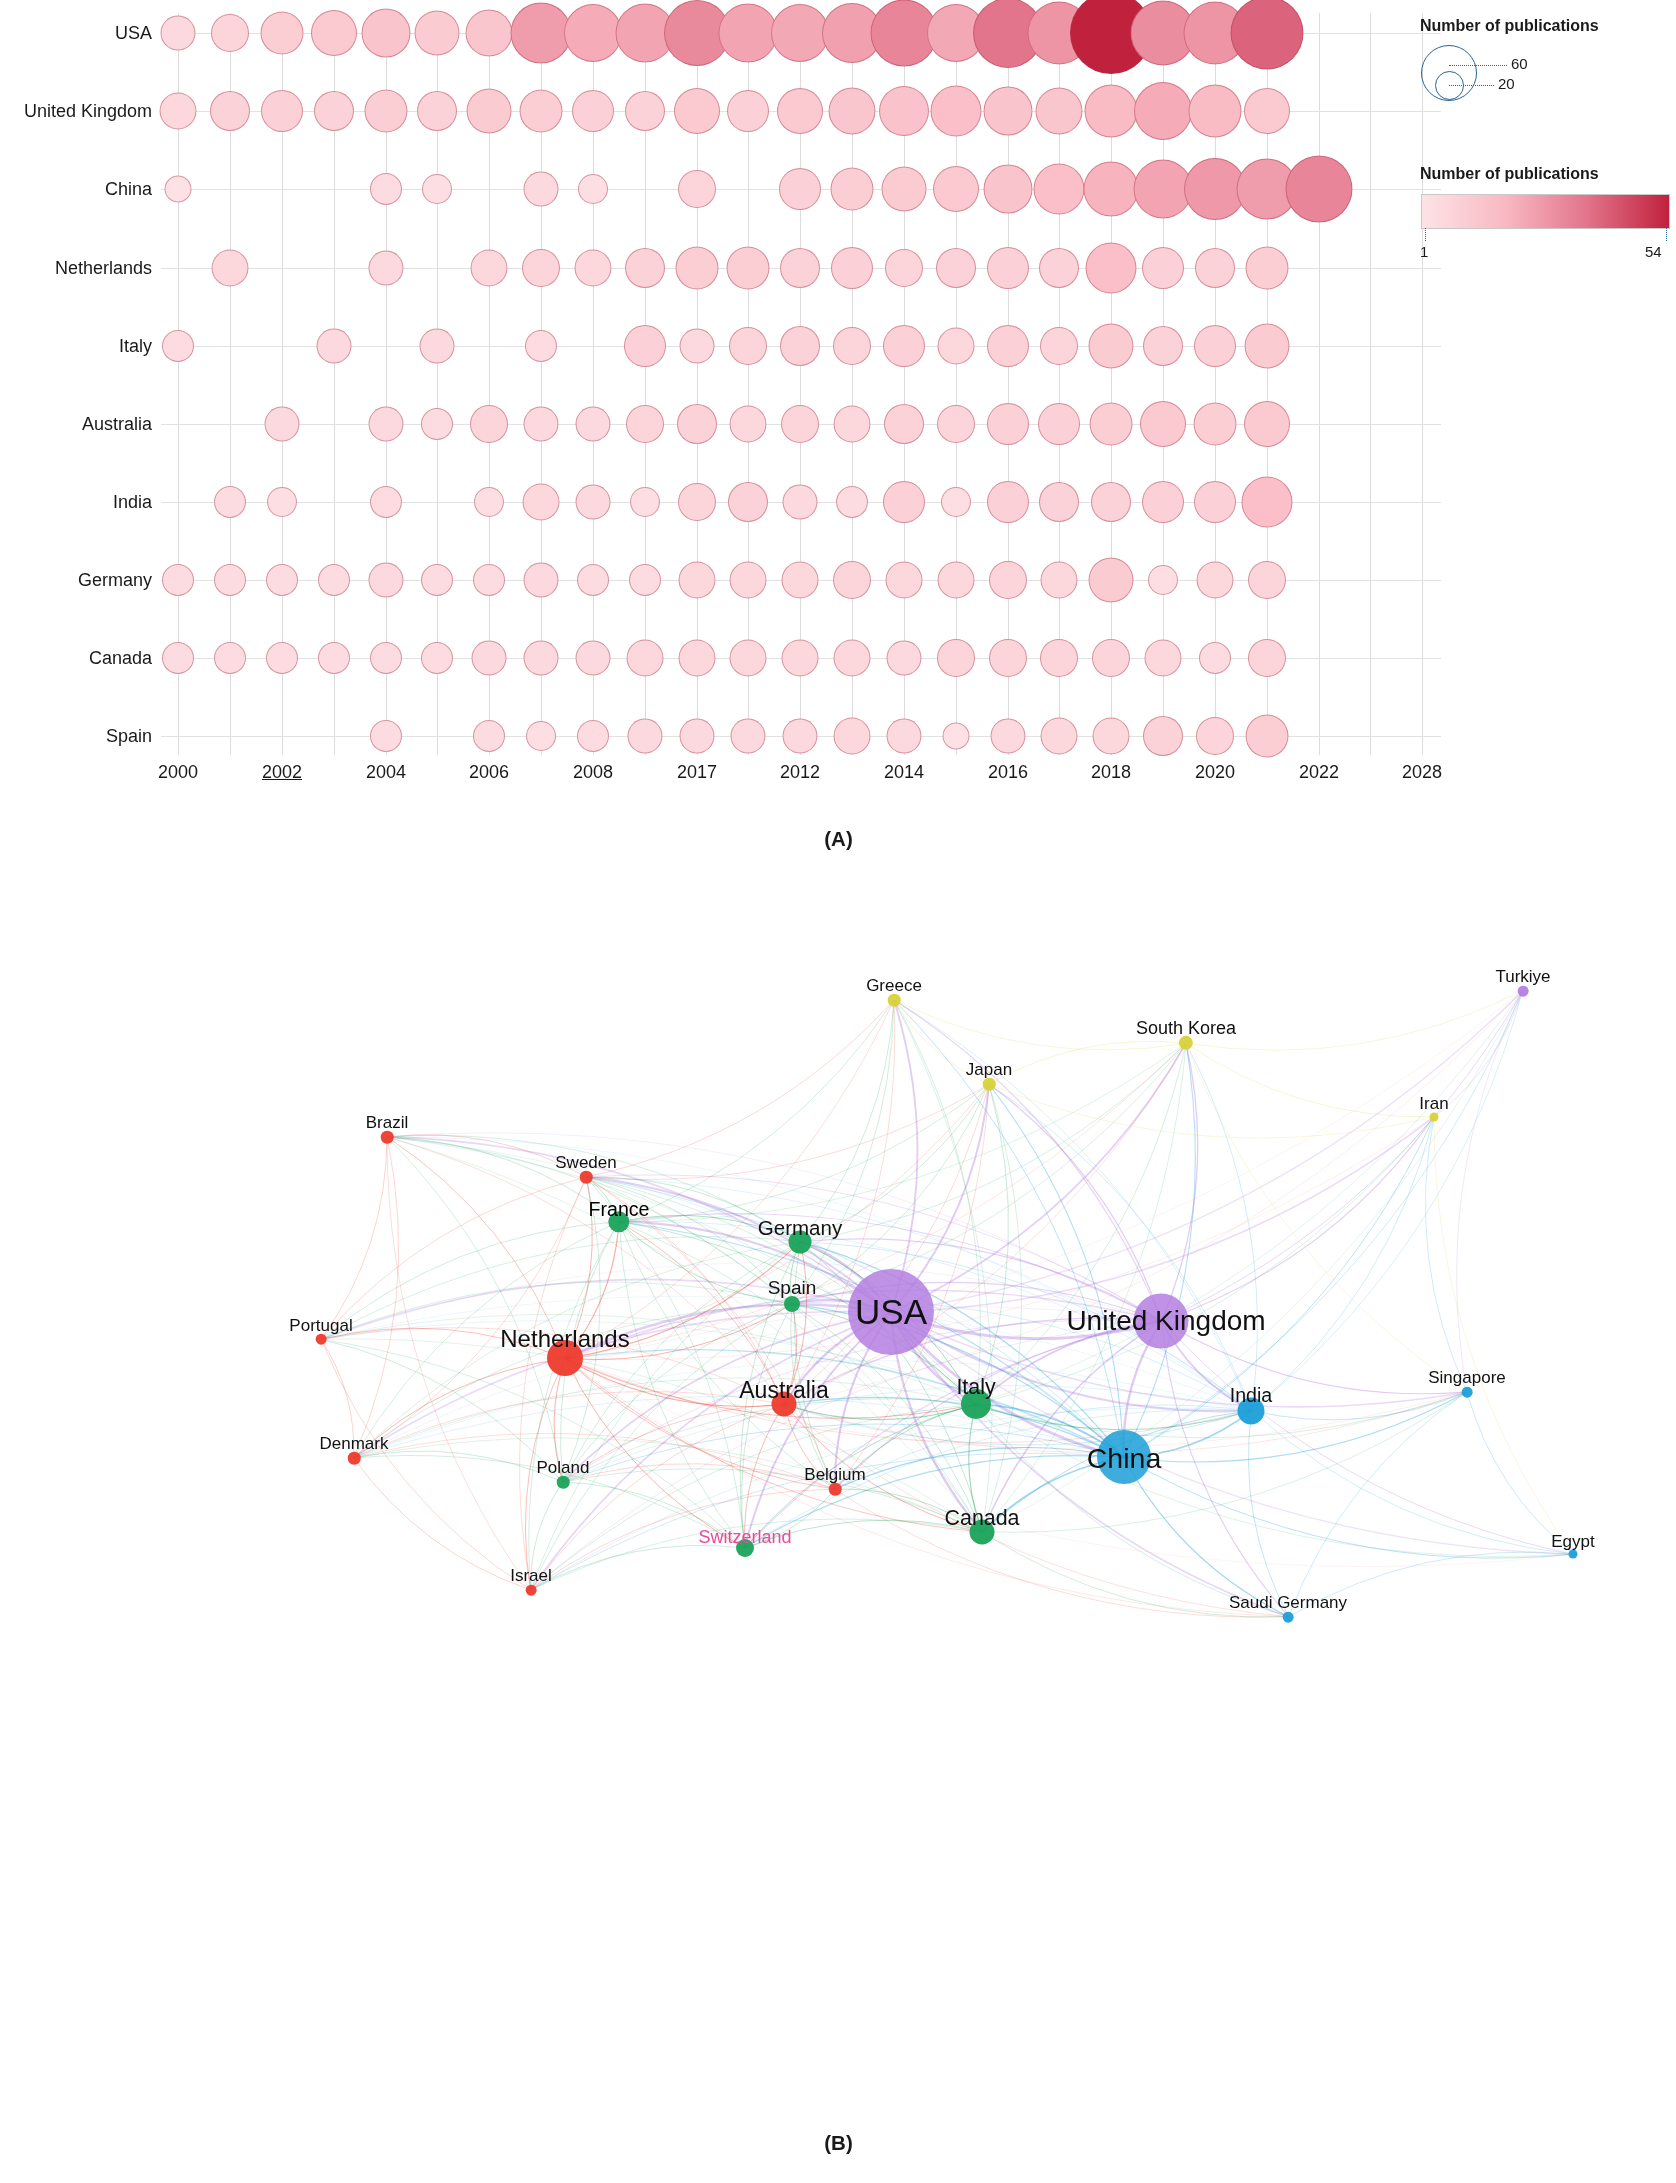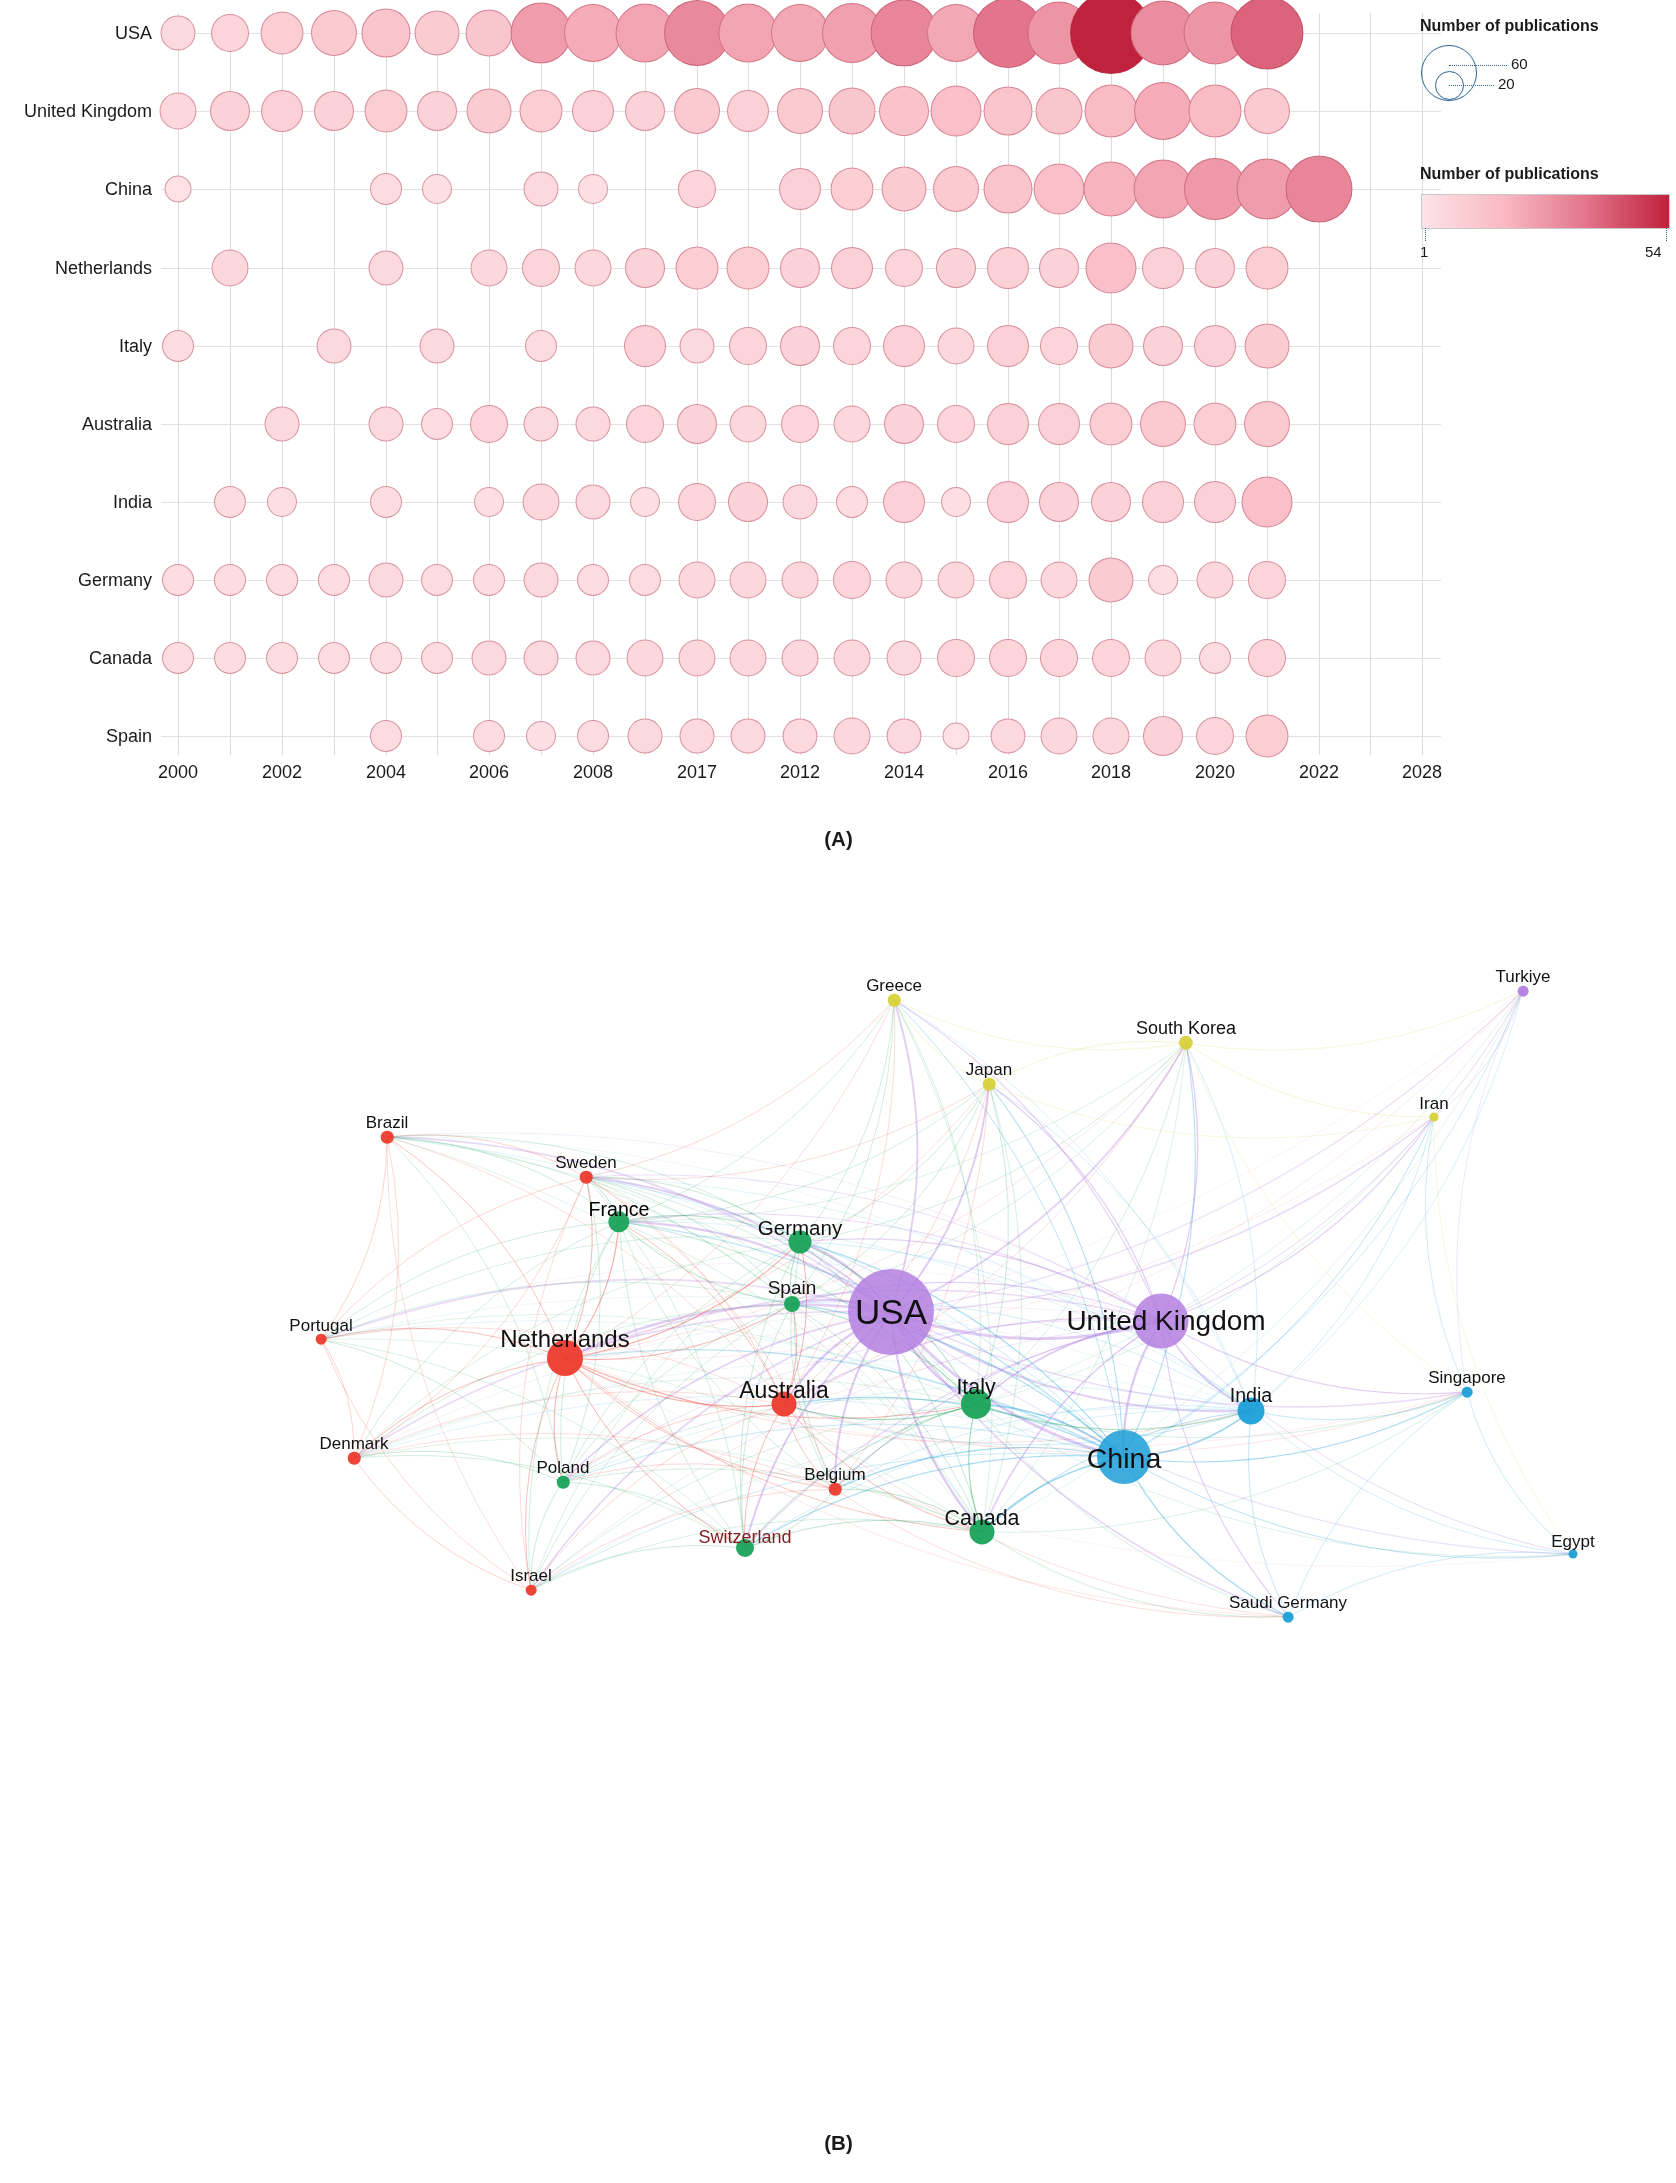--- a/index.html
+++ b/index.html
@@ -76,21 +76,21 @@
       <div class="y-label" style="top: 111px; right: 1525px;">United Kingdom</div>
       <div class="y-label" style="top: 189px; right: 1525px;">China</div>
       <div class="y-label" style="top: 268px; right: 1525px;">Netherlands</div>
       <div class="y-label" style="top: 346px; right: 1525px;">Italy</div>
       <div class="y-label" style="top: 424px; right: 1525px;">Australia</div>
       <div class="y-label" style="top: 502px; right: 1525px;">India</div>
       <div class="y-label" style="top: 580px; right: 1525px;">Germany</div>
       <div class="y-label" style="top: 658px; right: 1525px;">Canada</div>
       <div class="y-label" style="top: 736px; right: 1525px;">Spain</div>
       <div class="x-label" style="left: 178px; top: 762px;">2000</div>
-      <div class="x-label" style="left: 282px; top: 762px;">2002</div>
+      <div class="x-label" style="left: 282px; top: 762px; text-decoration: underline;">2002</div>
       <div class="x-label" style="left: 386px; top: 762px;">2004</div>
       <div class="x-label" style="left: 489px; top: 762px;">2006</div>
       <div class="x-label" style="left: 593px; top: 762px;">2008</div>
       <div class="x-label" style="left: 697px; top: 762px;">2017</div>
       <div class="x-label" style="left: 800px; top: 762px;">2012</div>
       <div class="x-label" style="left: 904px; top: 762px;">2014</div>
       <div class="x-label" style="left: 1008px; top: 762px;">2016</div>
       <div class="x-label" style="left: 1111px; top: 762px;">2018</div>
       <div class="x-label" style="left: 1215px; top: 762px;">2020</div>
       <div class="x-label" style="left: 1319px; top: 762px;">2022</div>
@@ -584,21 +584,21 @@
       <div class="node-label" style="font-size: 19.6px; color: rgb(17, 17, 17); left: 1251px; top: 548px;">India</div>
       <div class="node" style="left: 982px; top: 685px; width: 25px; height: 25px; background: rgb(26, 163, 90); opacity: 0.95;"></div>
       <div class="node-label" style="font-size: 21.4px; color: rgb(17, 17, 17); left: 982px; top: 671px;">Canada</div>
       <div class="node" style="left: 800px; top: 395px; width: 23px; height: 23px; background: rgb(26, 163, 90); opacity: 0.95;"></div>
       <div class="node-label" style="font-size: 20.5px; color: rgb(17, 17, 17); left: 800px; top: 381px;">Germany</div>
       <div class="node" style="left: 619px; top: 375px; width: 21.4px; height: 21.4px; background: rgb(26, 163, 90); opacity: 0.95;"></div>
       <div class="node-label" style="font-size: 19.6px; color: #000000; left: 619px; top: 362px;">France</div>
       <div class="node" style="left: 792px; top: 457px; width: 16px; height: 16px; background: rgb(26, 163, 90); opacity: 0.95;"></div>
       <div class="node-label" style="font-size: 19px; color: rgb(17, 17, 17); left: 792px; top: 441px;">Spain</div>
       <div class="node" style="left: 745px; top: 701px; width: 18px; height: 18px; background: rgb(26, 163, 90); opacity: 0.95;"></div>
-      <div class="node-label" style="font-size: 18px; color: #7f1d1d; left: 745px; top: 690px;">Switzerland</div>
+      <div class="node-label" style="font-size: 18px; color: #ec4899; left: 745px; top: 690px;">Switzerland</div>
       <div class="node" style="left: 835px; top: 642px; width: 12.5px; height: 12.5px; background: rgb(238, 59, 46); opacity: 0.95;"></div>
       <div class="node-label" style="font-size: 17px; color: rgb(17, 17, 17); left: 835px; top: 628px;">Belgium</div>
       <div class="node" style="left: 563px; top: 635px; width: 12.5px; height: 12.5px; background: rgb(26, 163, 90); opacity: 0.95;"></div>
       <div class="node-label" style="font-size: 17px; color: rgb(17, 17, 17); left: 563px; top: 621px;">Poland</div>
       <div class="node" style="left: 354px; top: 611px; width: 12.5px; height: 12.5px; background: rgb(238, 59, 46); opacity: 0.95;"></div>
       <div class="node-label" style="font-size: 17px; color: rgb(17, 17, 17); left: 354px; top: 597px;">Denmark</div>
       <div class="node" style="left: 586px; top: 330px; width: 12.5px; height: 12.5px; background: rgb(238, 59, 46); opacity: 0.95;"></div>
       <div class="node-label" style="font-size: 17px; color: rgb(17, 17, 17); left: 586px; top: 316px;">Sweden</div>
       <div class="node" style="left: 321px; top: 492px; width: 10.7px; height: 10.7px; background: rgb(238, 59, 46); opacity: 0.95;"></div>
       <div class="node-label" style="font-size: 17px; color: rgb(17, 17, 17); left: 321px; top: 479px;">Portugal</div>

